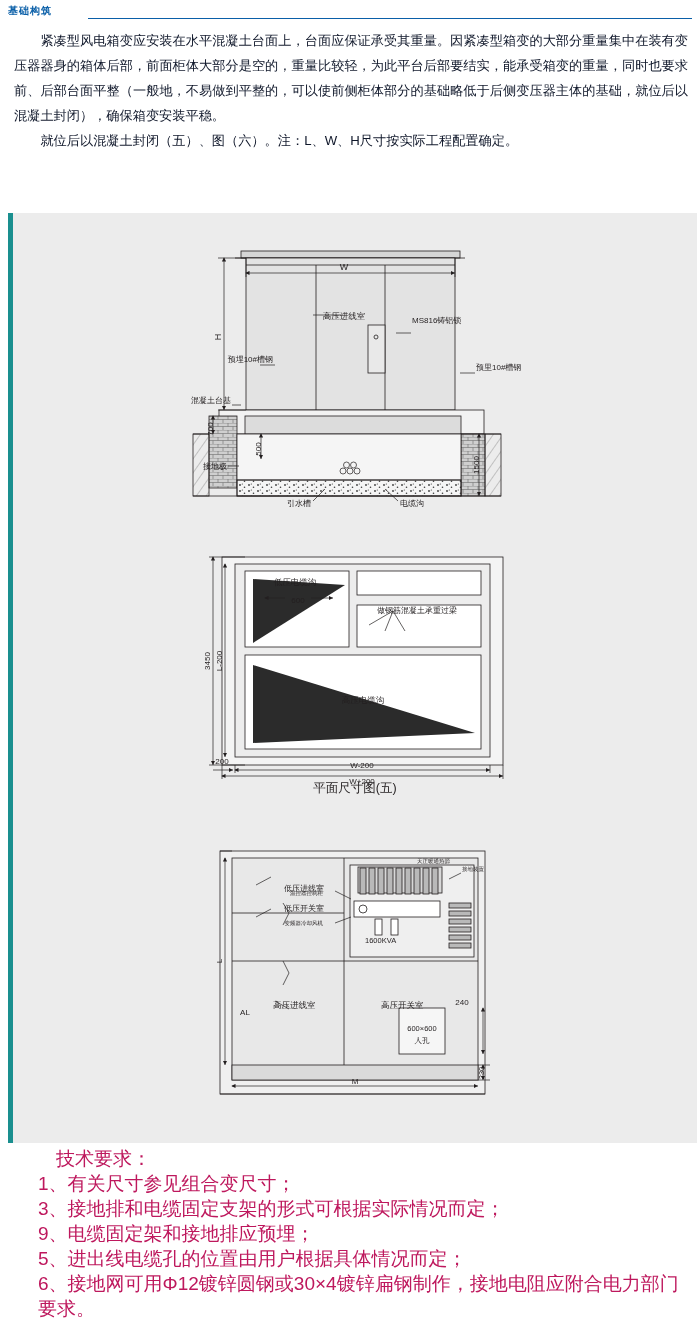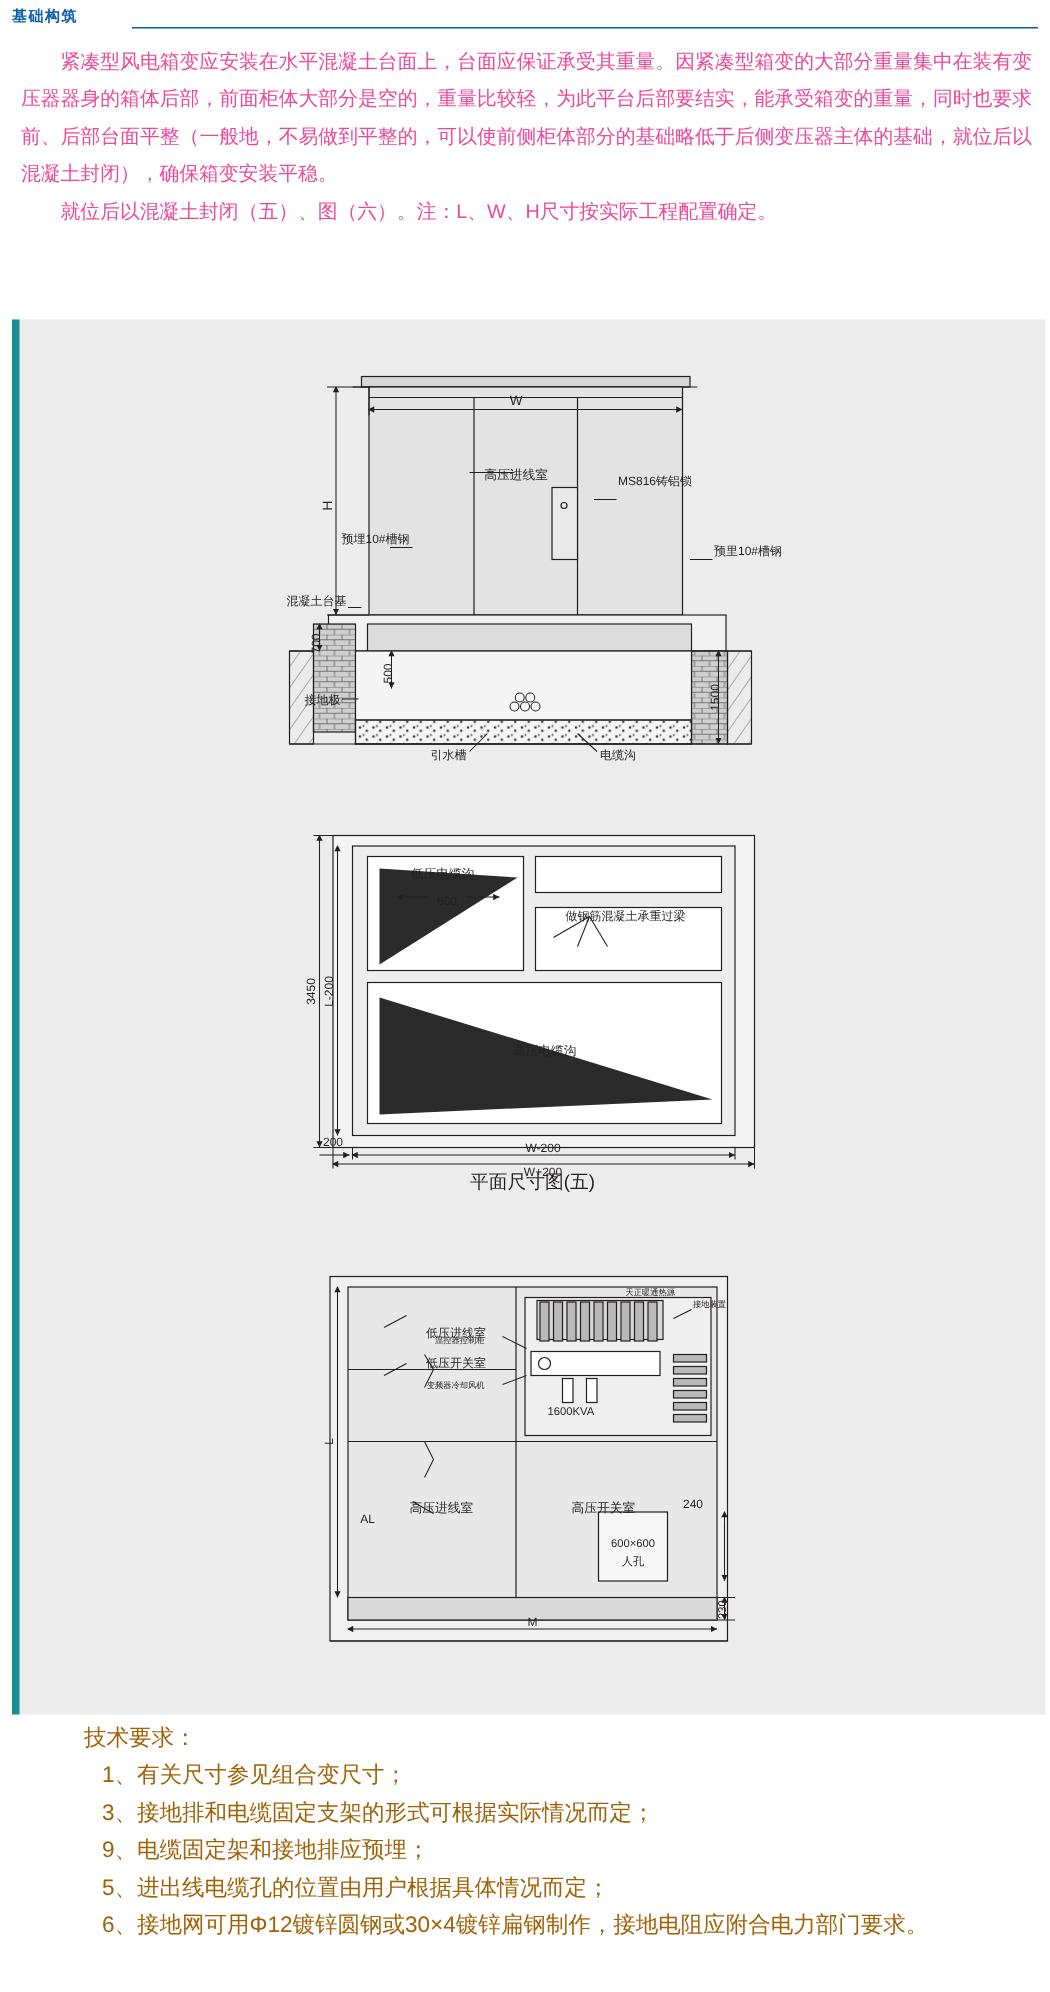--- a/index.html
+++ b/index.html
@@ -42,21 +42,21 @@
 
   
   .intro {
     position: absolute;
     left: 14px;
     top: 28px;
     width: 674px;
     font-size: 13.2px;
     line-height: 25px;
     text-align: justify;
-    color: #ec4899;
+    color: #0f172a;
   }
   .intro p {
     margin: 0;
     text-indent: 2em;
   }
 
   
   .drawing-panel {
     position: absolute;
     left: 8px;
@@ -84,34 +84,34 @@
   }
   #cap5 { top: 567px; }
   #cap6 { top: 907px; }
 
   
   .tech {
     position: absolute;
     left: 14px;
     top: 1146px;
     width: 674px;
-    font-size: 15px;
+    font-size: 19px;
     line-height: 25px;
-    color: #a16207;
+    color: #be185d;
   }
   .tech .tech-head {
     margin: 0 0 0 42px;
   }
   .tech ol {
     list-style: none;
     margin: 0;
     padding: 0;
   }
   .tech ol li {
-    margin: 0 0 0 54px;
+    margin: 0 0 0 24px;
   }
 </style>
 </head>
 <body>
 
 <div class="page">
 
   <div class="section-title">基础构筑</div>
   <div class="title-rule"></div>
 

